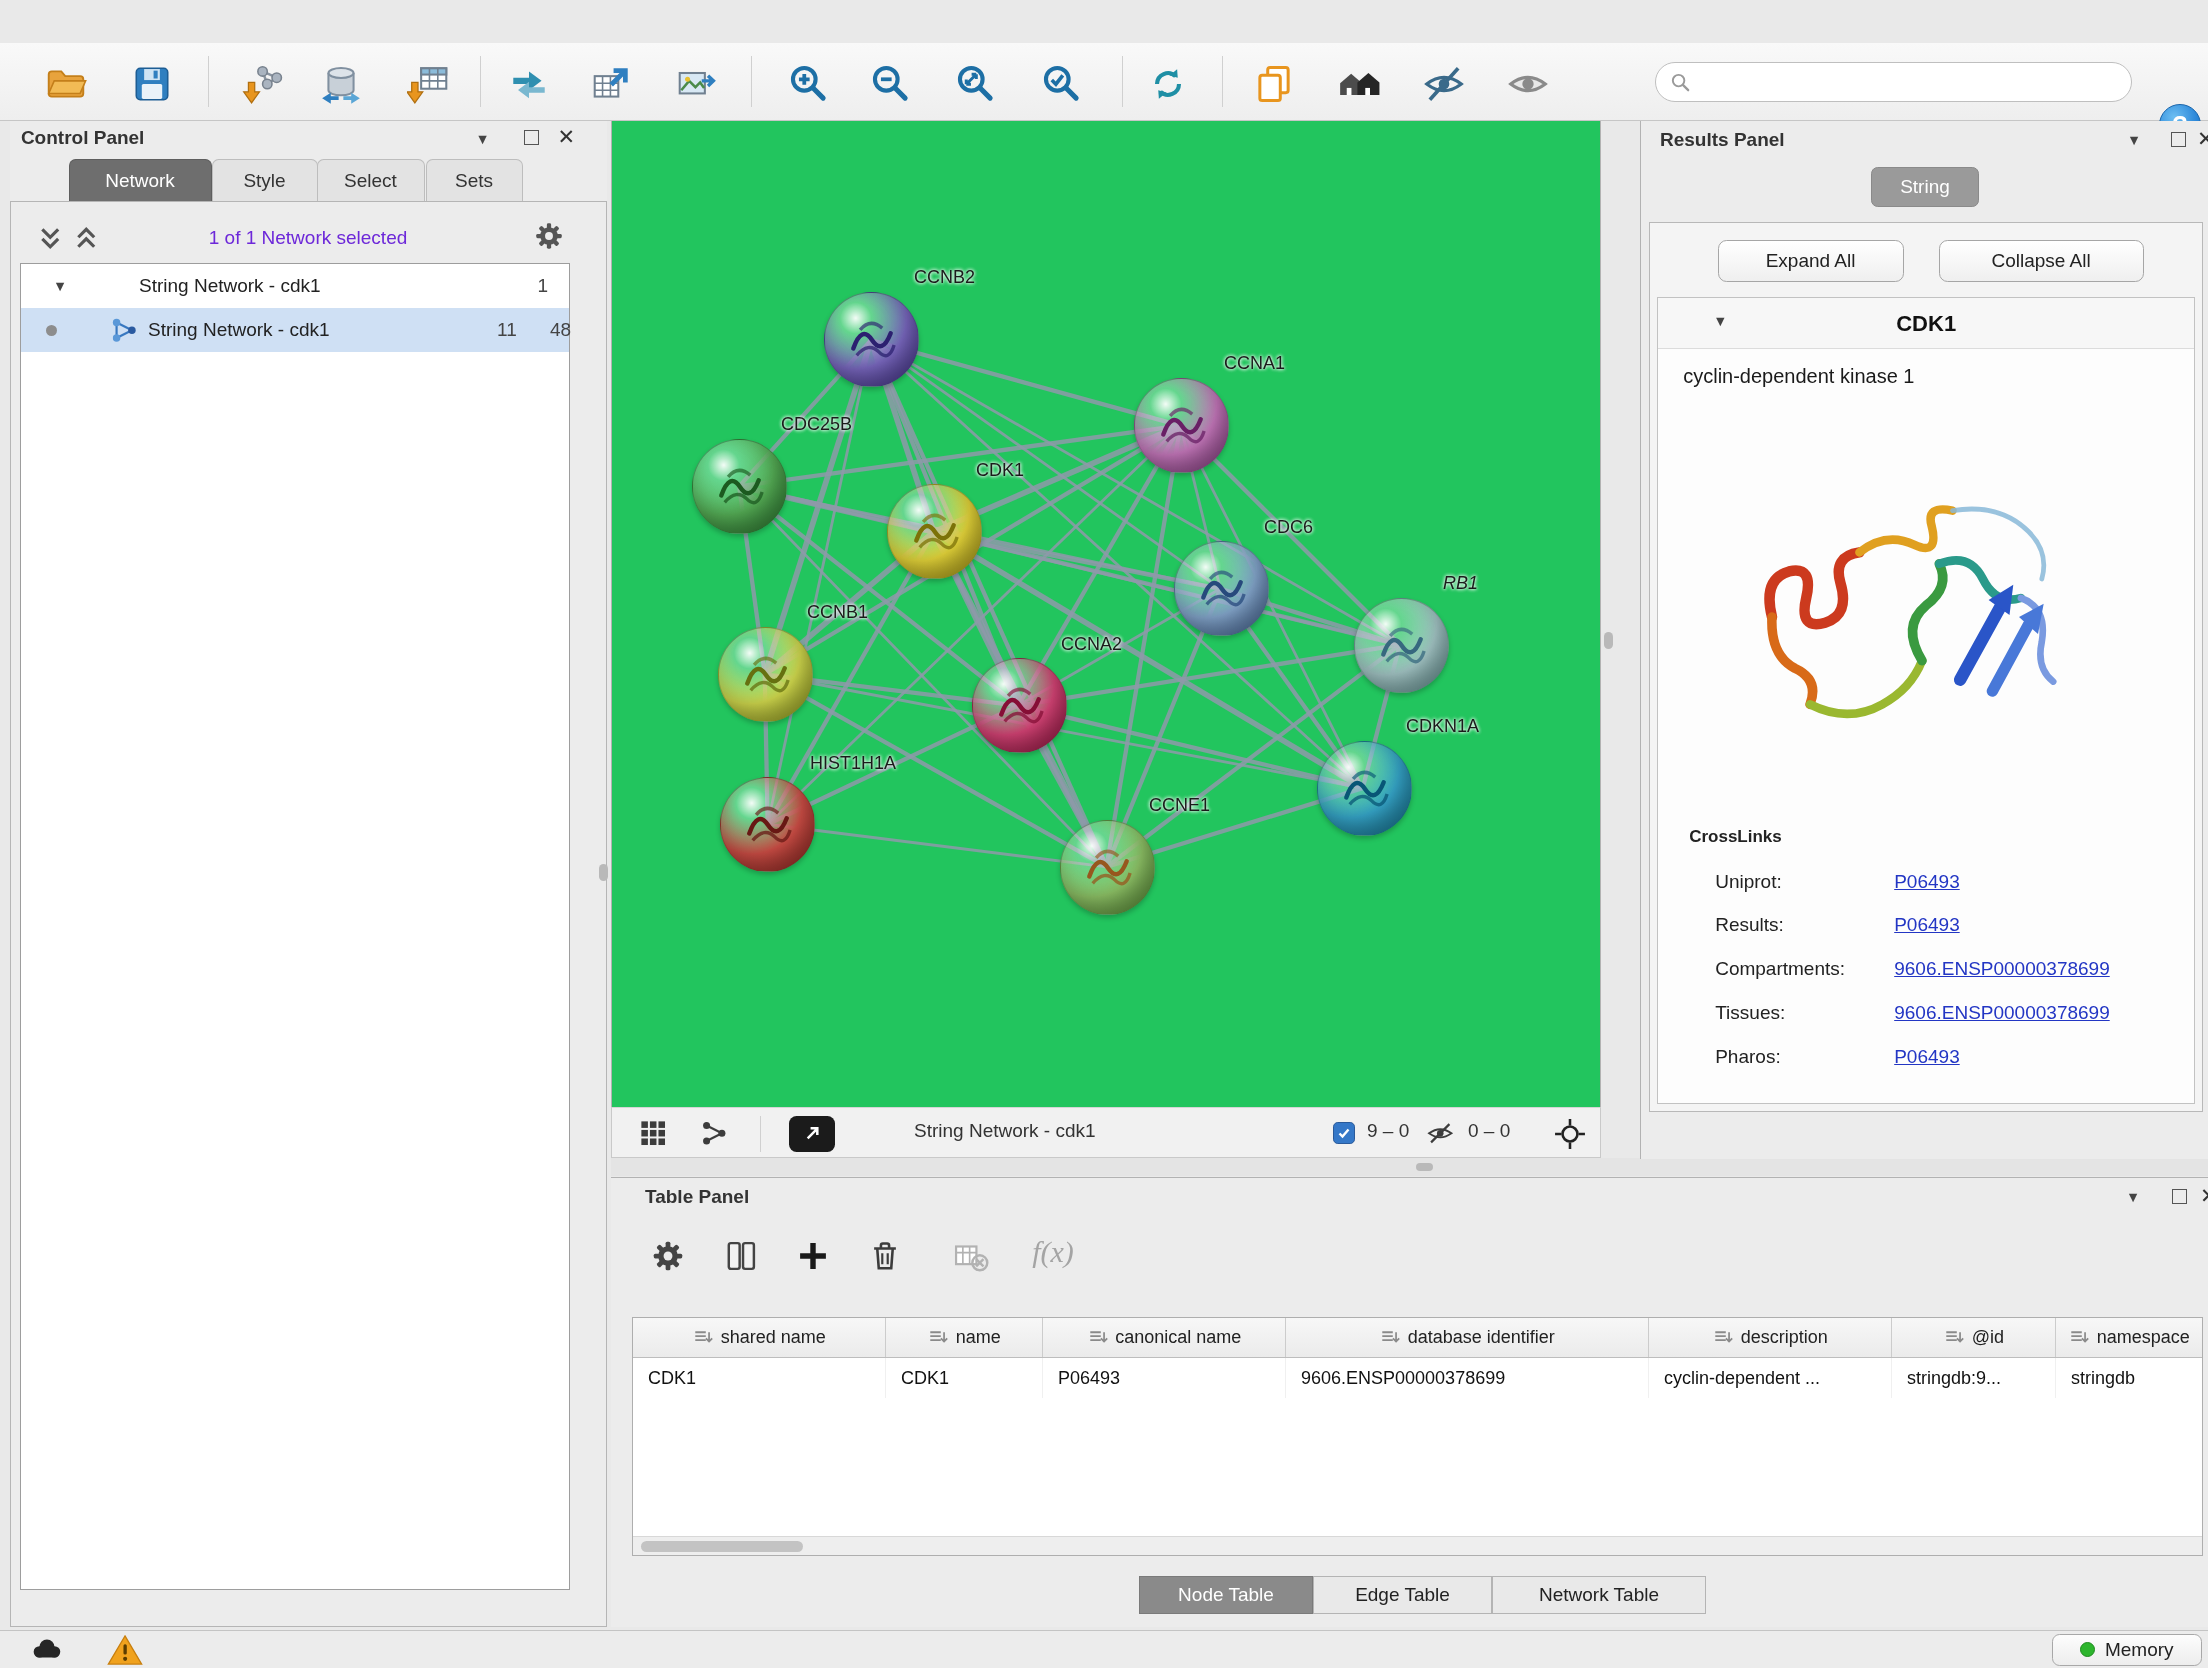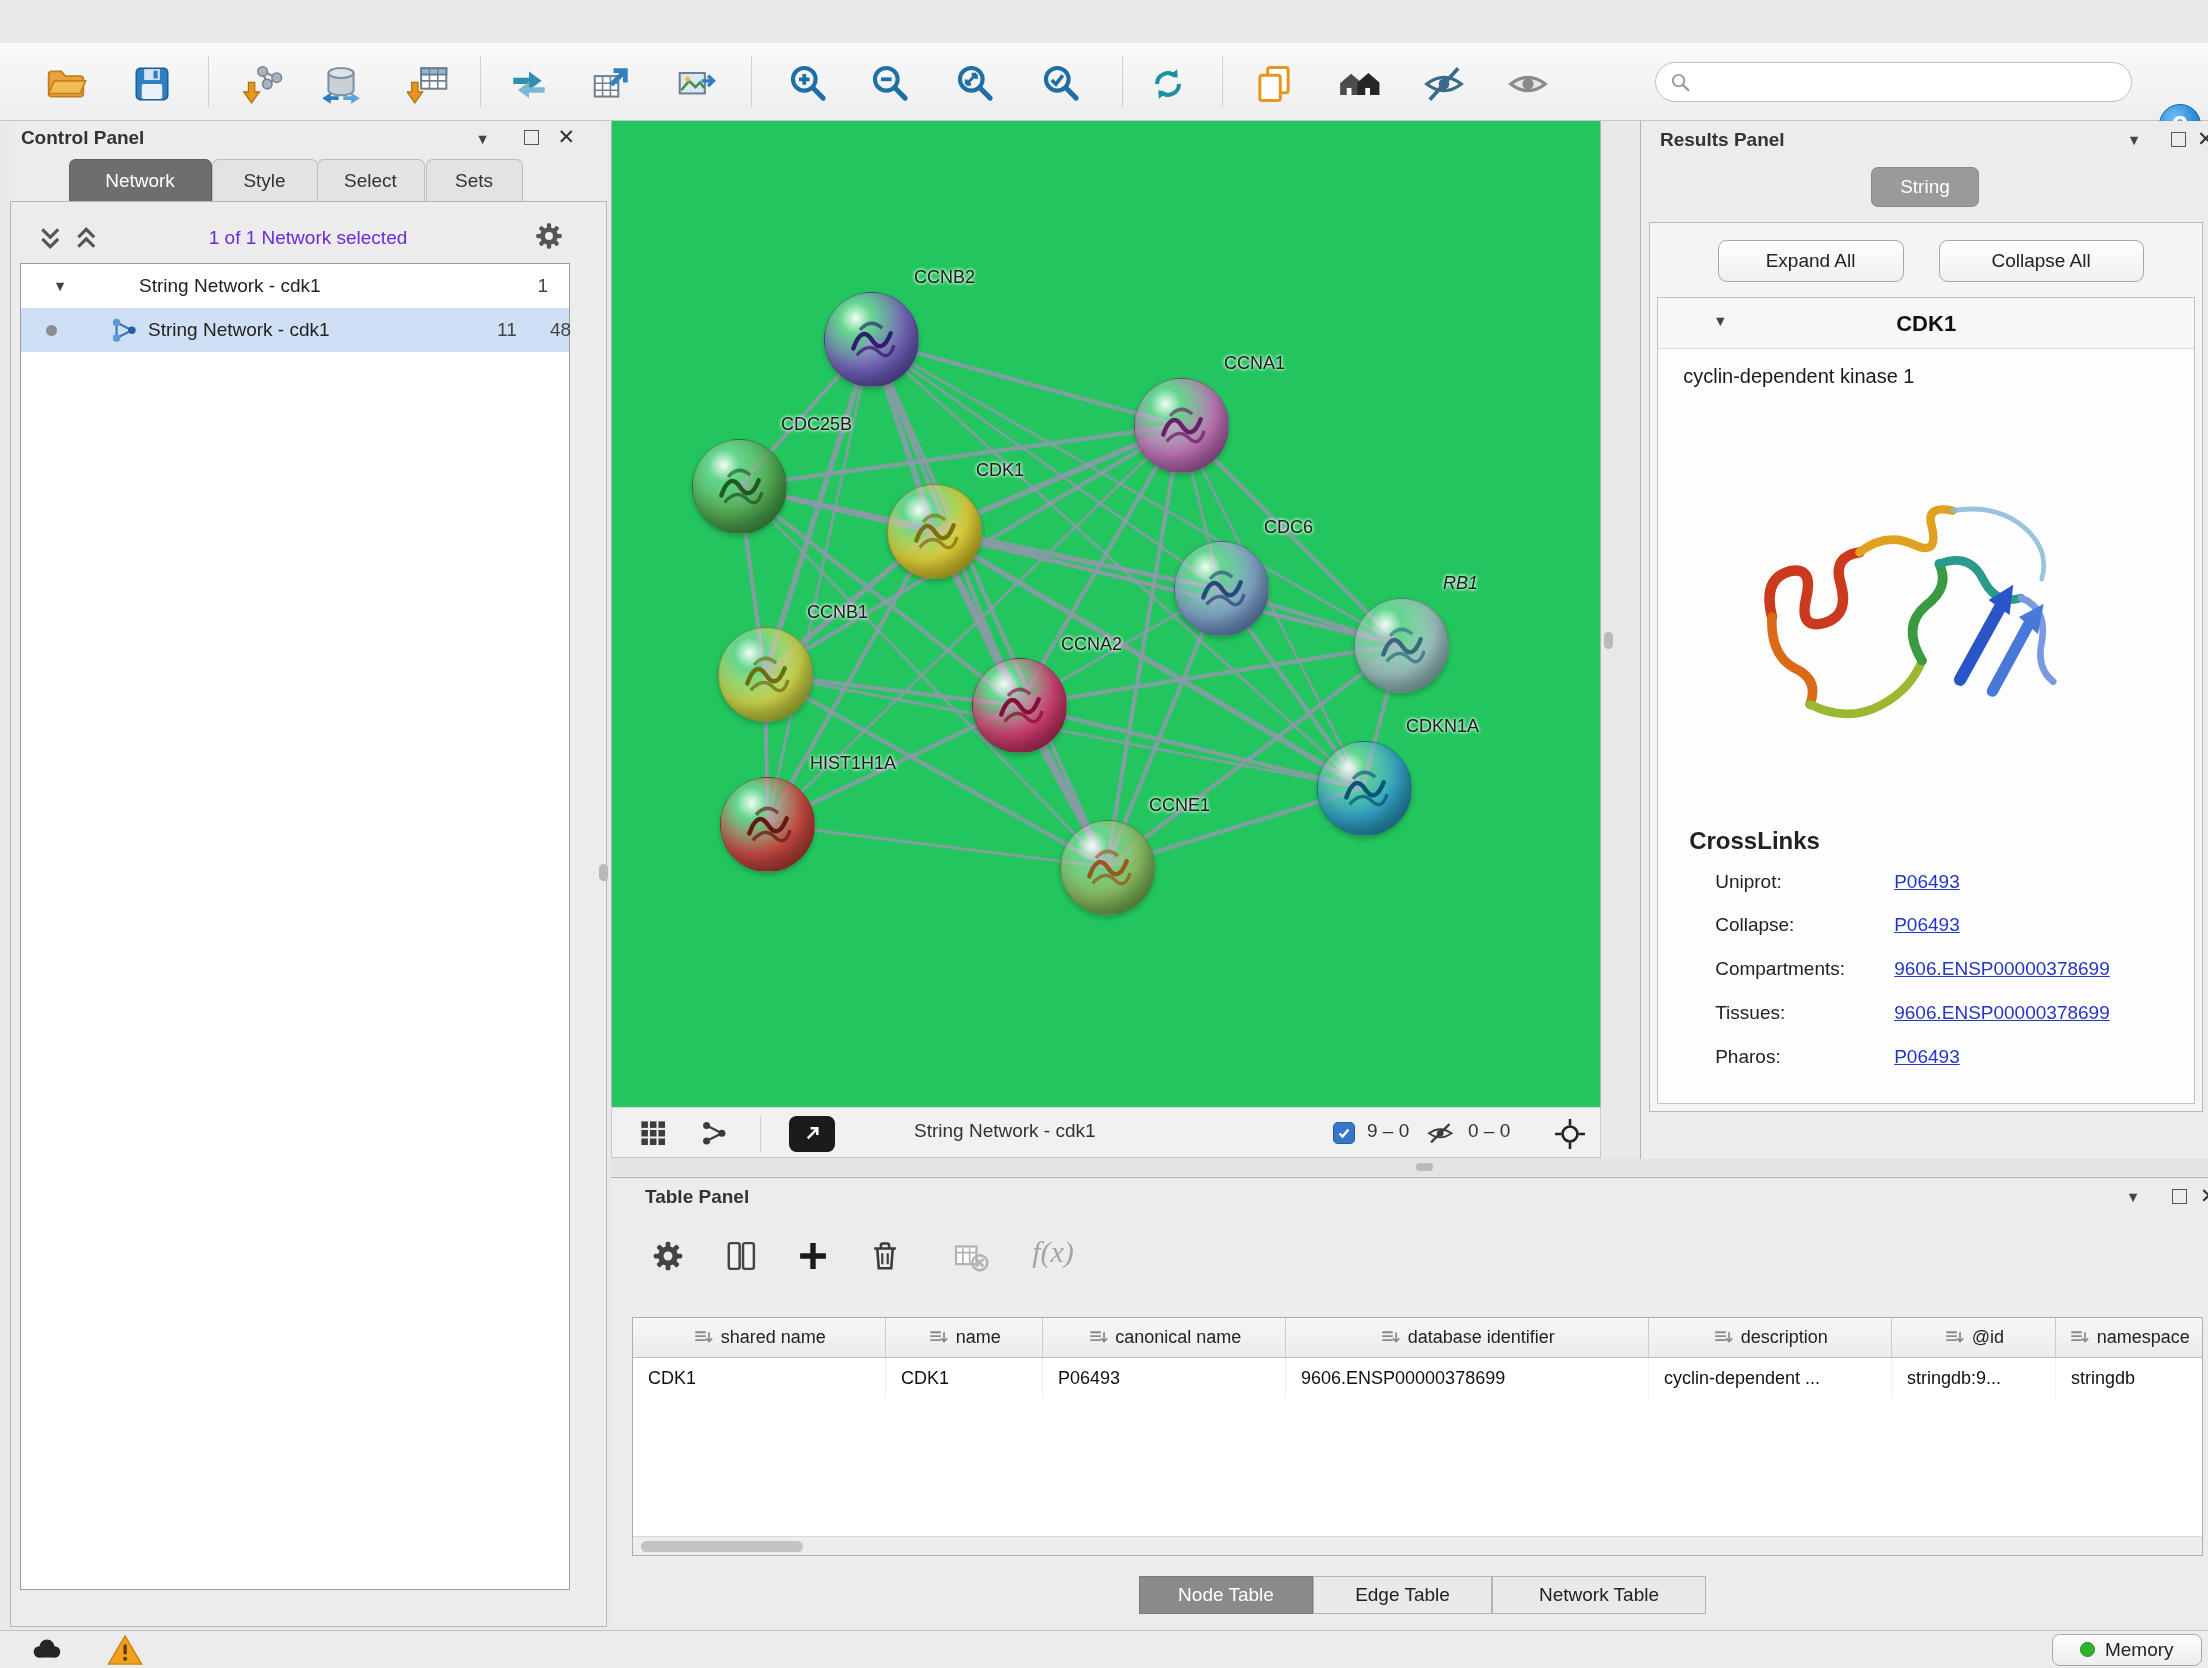--- a/index.html
+++ b/index.html
@@ -533,25 +533,25 @@
             <path d="M236 104 Q268 92 282 120 Q296 148 322 140" stroke="#2a9a8a" stroke-width="9"></path>
             <path d="M250 48 Q300 40 330 70 Q352 92 344 120" stroke="#88b8d8" stroke-width="5" opacity="0.85"></path>
             <path d="M258 226 L300 150" stroke="#2a55c8" stroke-width="13"></path>
             <path d="M292 238 L330 168" stroke="#4878d8" stroke-width="12"></path>
             <path d="M322 140 Q350 150 344 186 Q338 214 356 228" stroke="#7a9ae0" stroke-width="7"></path>
           </g>
           <path d="M288 142 L314 126 L310 158 Z" fill="#2a55c8"></path>
           <path d="M320 160 L346 146 L340 178 Z" fill="#4878d8"></path>
         </svg>
 
-        <div class="abs" style="left:31px;top:529px;font-weight:bold;font-size:24px">CrossLinks</div>
+        <div class="abs" style="left:31px;top:529px;font-weight:bold;font-size:17px">CrossLinks</div>
 
         <div class="abs cl-label" style="left:57px;top:573px">Uniprot:</div>
         <a class="abs link" style="left:236px;top:573px">P06493</a>
-        <div class="abs cl-label" style="left:57px;top:616px">Collapse:</div>
+        <div class="abs cl-label" style="left:57px;top:616px">Results:</div>
         <a class="abs link" style="left:236px;top:616px">P06493</a>
         <div class="abs cl-label" style="left:57px;top:660px">Compartments:</div>
         <a class="abs link" style="left:236px;top:660px">9606.ENSP00000378699</a>
         <div class="abs cl-label" style="left:57px;top:704px">Tissues:</div>
         <a class="abs link" style="left:236px;top:704px">9606.ENSP00000378699</a>
         <div class="abs cl-label" style="left:57px;top:748px">Pharos:</div>
         <a class="abs link" style="left:236px;top:748px">P06493</a>
       </div>
     </div>
   </div>

